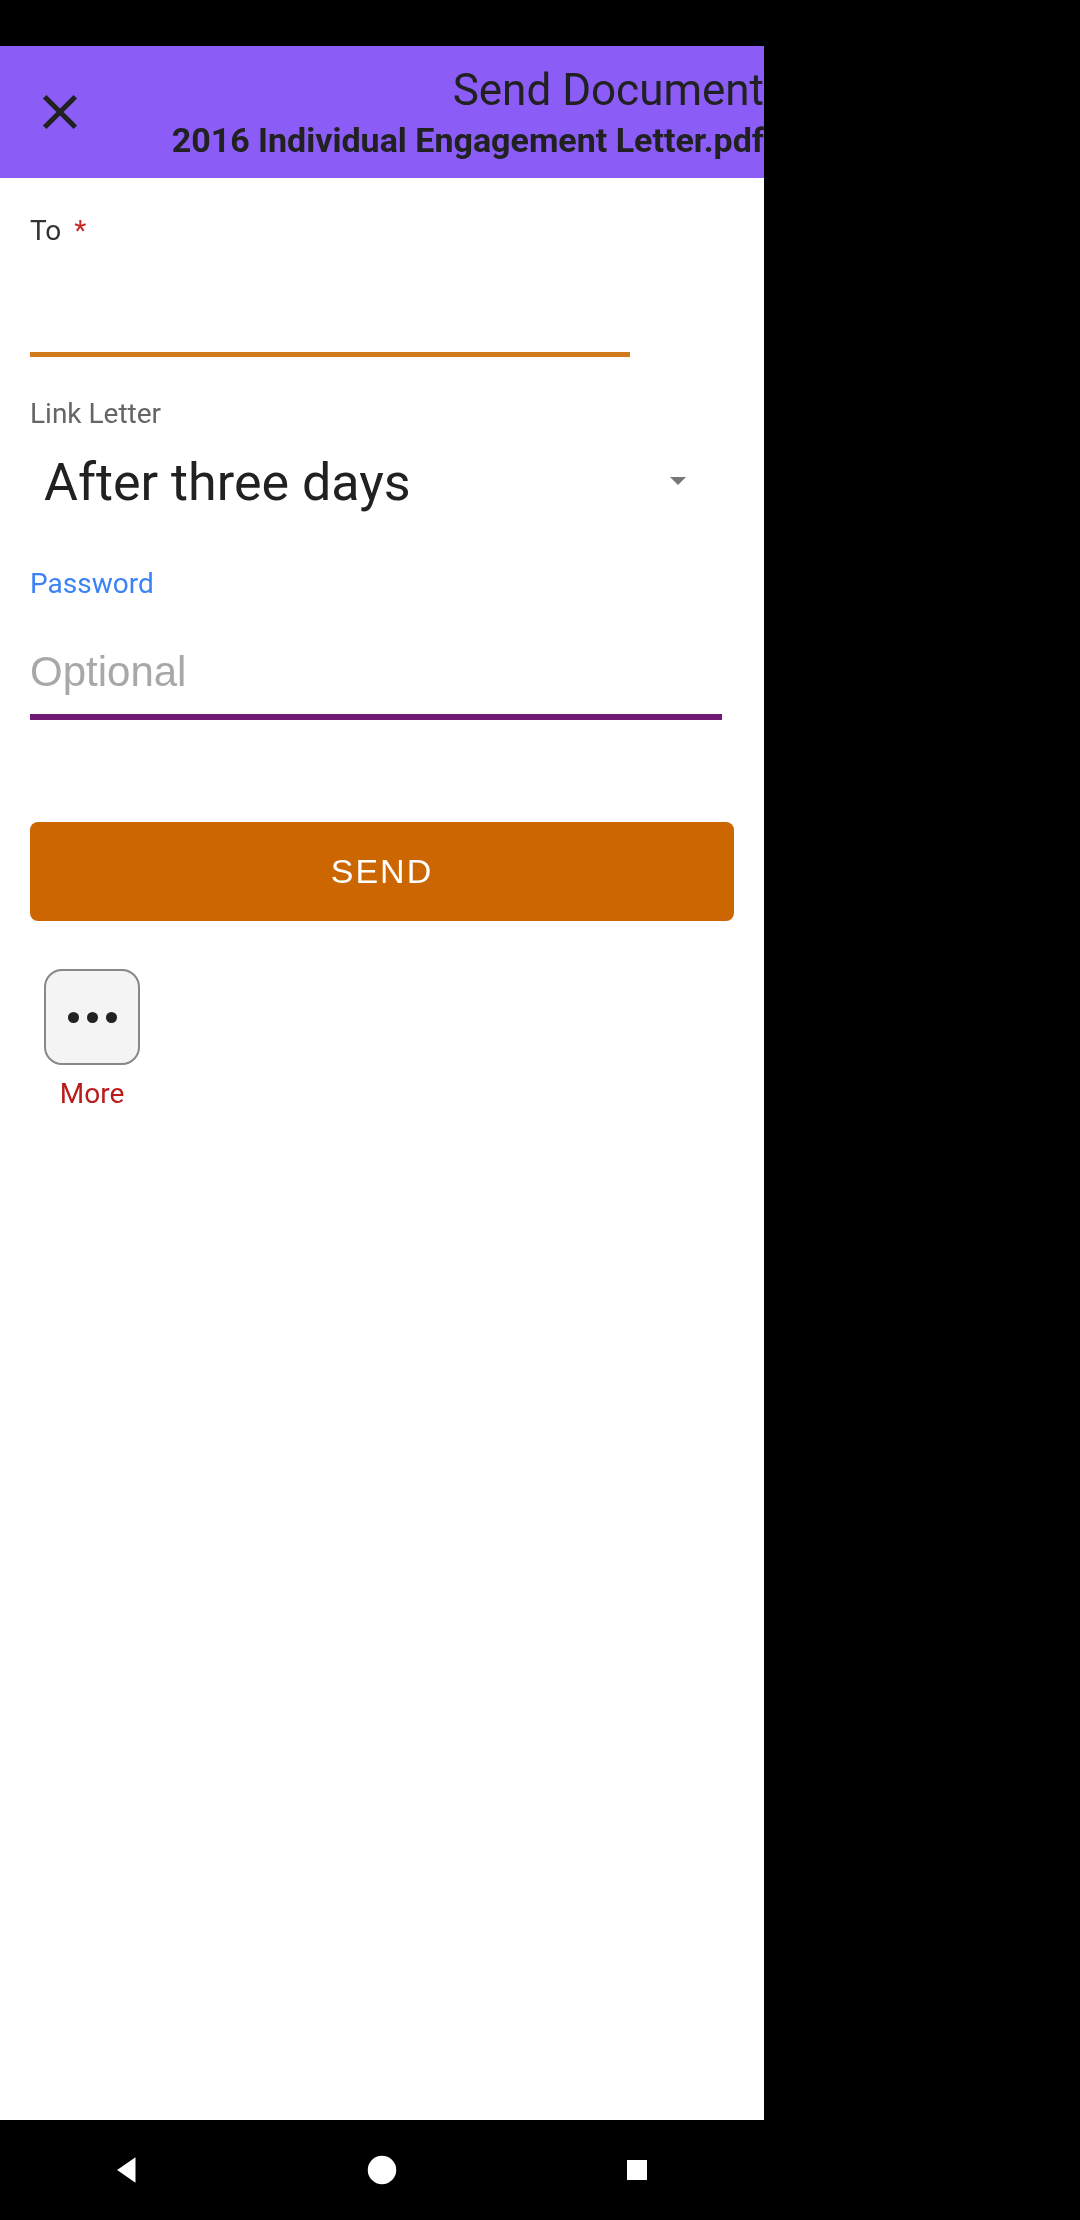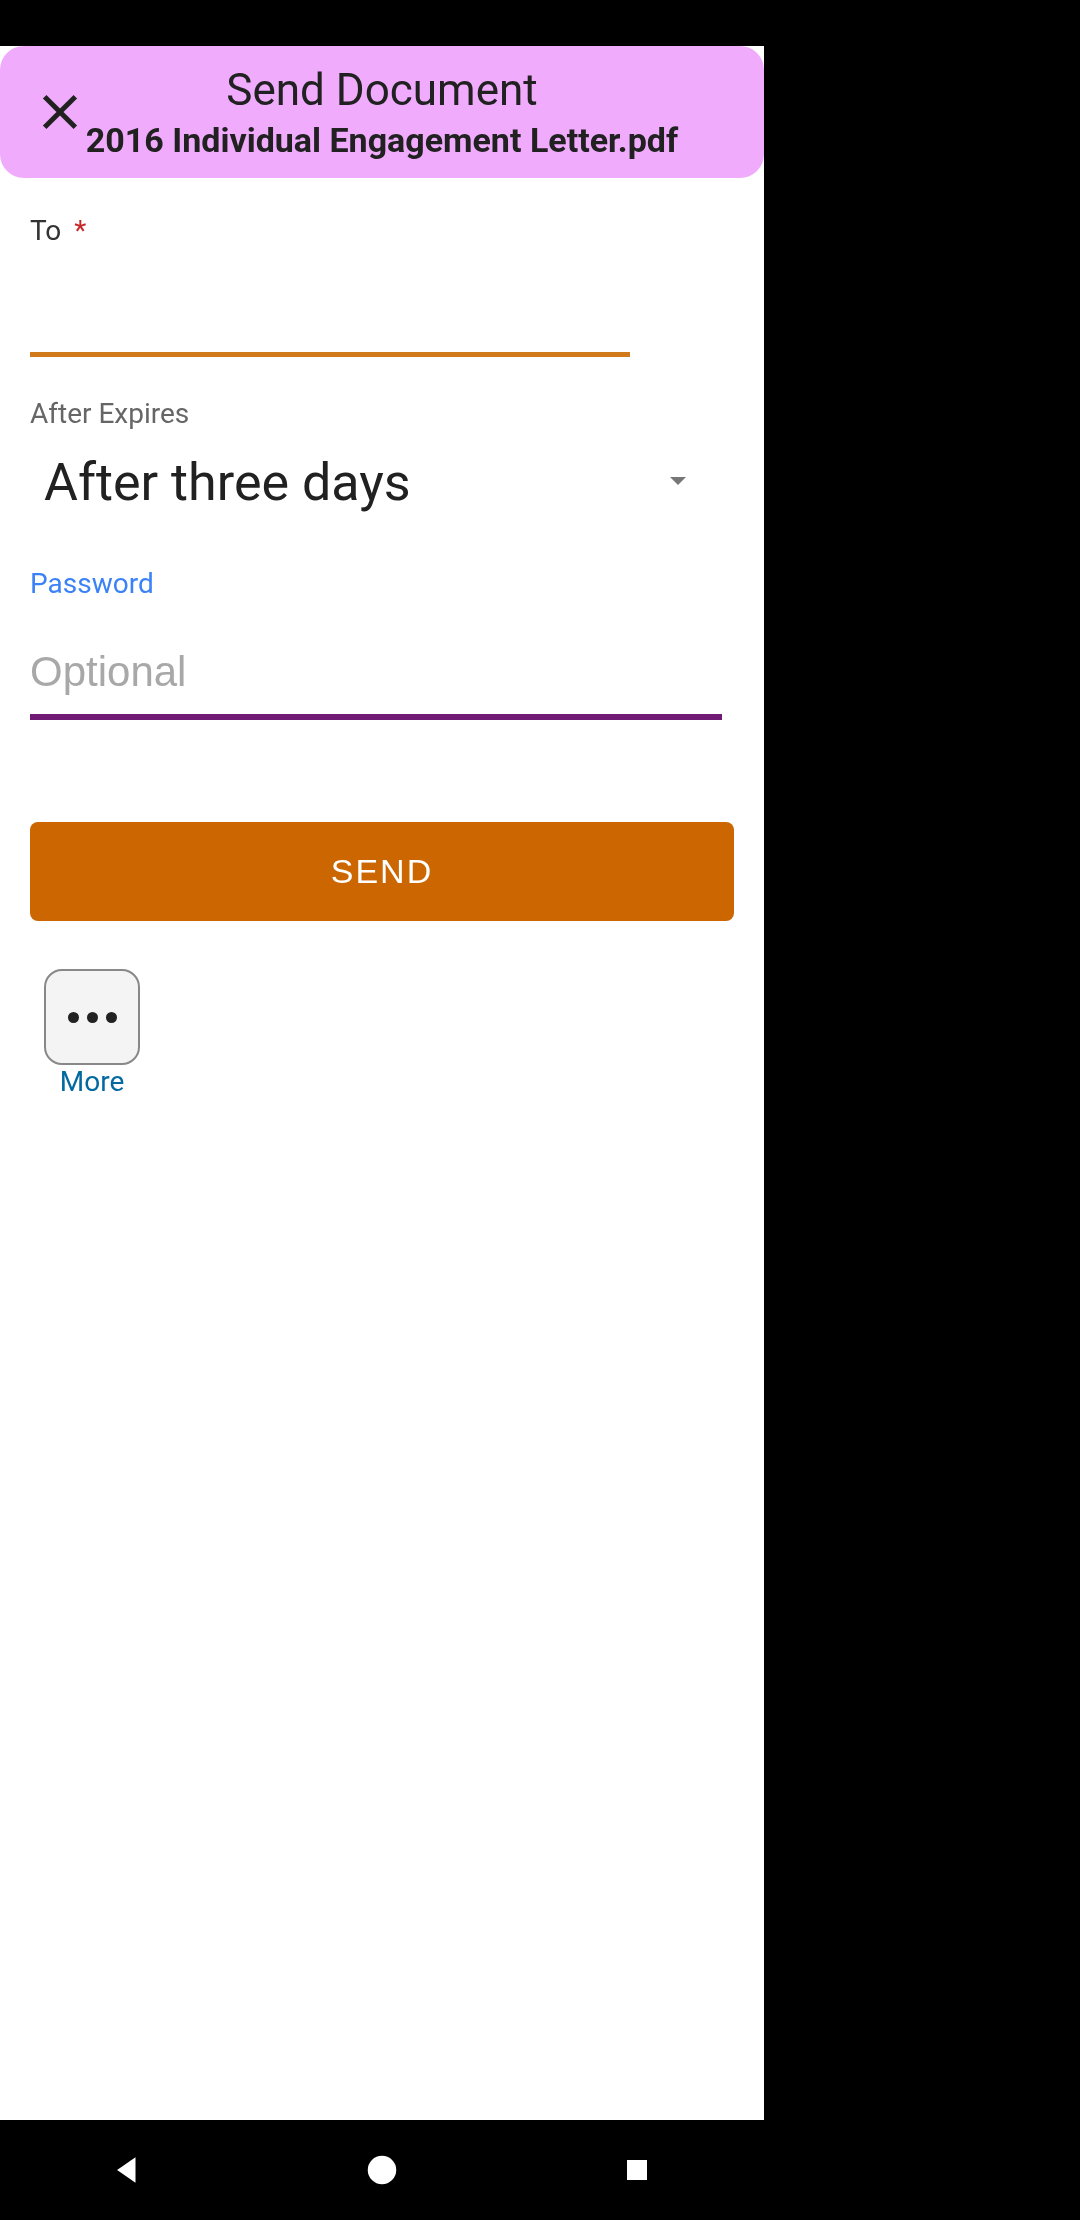--- a/index.html
+++ b/index.html
@@ -1,19 +1,19 @@
 <!DOCTYPE html>
 <html><head>
 <meta charset="utf-8">
 <style>
   * { box-sizing: border-box; margin: 0; padding: 0; }
   html, body { width: 1080px; height: 2220px; font-family: Roboto, "Helvetica Neue", Arial, sans-serif; background: #000; }
   .status-bar { height: 46px; background: #000; }
   .app { flex: 1; background: #fff; display: flex; flex-direction: column; }
-  .app-header { background: #f0abfc; height: 180px; position: relative; display: flex; align-items: center; justify-content: center; flex-direction: column; border-radius: 24px; }
+  .app-header { background: #8b5cf6; height: 180px; position: relative; display: flex; align-items: flex-end; justify-content: center; flex-direction: column; }
   .close-btn { position: absolute; left: 30px; top: 50%; transform: translateY(-50%); width: 80px; height: 80px; display: flex; align-items: center; justify-content: center; cursor: pointer; }
   .close-btn svg { width: 56px; height: 56px; }
   .app-title { font-size: 48px; font-weight: 400; color: #212121; }
   .app-subtitle { font-size: 38px; font-weight: 700; color: #212121; margin-top: 4px; }
   .content { flex: 1; background: #fff; padding: 36px 44px 0 44px; }
   .field-group { margin-bottom: 50px; }
   .label { font-size: 38px; color: #666; margin-bottom: 8px; }
   .label-dark { font-size: 38px; color: #333; }
   .req { color: #c62828; margin-left: 6px; }
   .to-input-wrap { margin-top: 20px; width: 850px; }
@@ -23,21 +23,21 @@
   .dropdown-caret svg { width: 32px; height: 32px; }
   .password-group { margin-top: 8px; }
   .password-label { font-size: 38px; color: #3b82f6; }
   .password-input-wrap { margin-top: 30px; width: 980px; }
   .password-input { width: 100%; height: 100px; border: none; border-bottom: 6px solid #701a75; font-size: 44px; outline: none; background: transparent; }
   .password-input::placeholder { color: #a8a8a8; }
   .send-btn { margin-top: 80px; width: 100%; height: 130px; background: #cb6600; color: #fff; border: none; border-radius: 8px; font-size: 40px; font-weight: 500; letter-spacing: 2px; cursor: pointer; }
   .more-wrap { margin-top: 60px; display: flex; flex-direction: column; align-items: center; width: 140px; margin-left: 16px; }
   .more-btn { width: 135px; height: 135px; border: 2px solid #888; border-radius: 24px; background: #f4f4f4; display: flex; align-items: center; justify-content: center; gap: 12px; cursor: pointer; }
   .dot { width: 14px; height: 14px; border-radius: 50%; background: #222; }
-  .more-label { font-size: 34px; color: #0369a1; }
+  .more-label { font-size: 34px; color: #b91c1c; margin-top: 12px; }
   .nav-bar { height: 140px; background: #000; display: flex; align-items: center; justify-content: space-around; }
   .nav-btn { width: 120px; height: 120px; display: flex; align-items: center; justify-content: center; cursor: pointer; }
   .nav-btn svg { fill: #fff; }
   
   .outer { width: 1080px; height: 2220px; background: #000; display: flex; }
   .inner { width: 764px; height: 100%; display: flex; flex-direction: column; }
   .inner .app { flex: 1; }
   .inner .nav-bar { height: 140px; }
   .right-letterbox { flex: 1; background: #000; }
 
@@ -91,21 +91,21 @@
           <div class="label-dark">
             <span>To</span>
             <span class="req">*</span>
           </div>
           <div class="to-input-wrap">
             <input class="to-input" type="text" value="" style="">
           </div>
         </div>
 
         <div class="field-group">
-          <div class="label">After Expires</div>
+          <div class="label">Link Letter</div>
           <div class="select-row">
             <span class="select-value">After three days</span>
             <span class="dropdown-caret">
               <svg viewBox="0 0 24 24">
                   <path d="M6 9 L12 15 L18 9 Z" fill="#777"></path>
                 </svg>
             </span>
           </div>
         </div>
 

